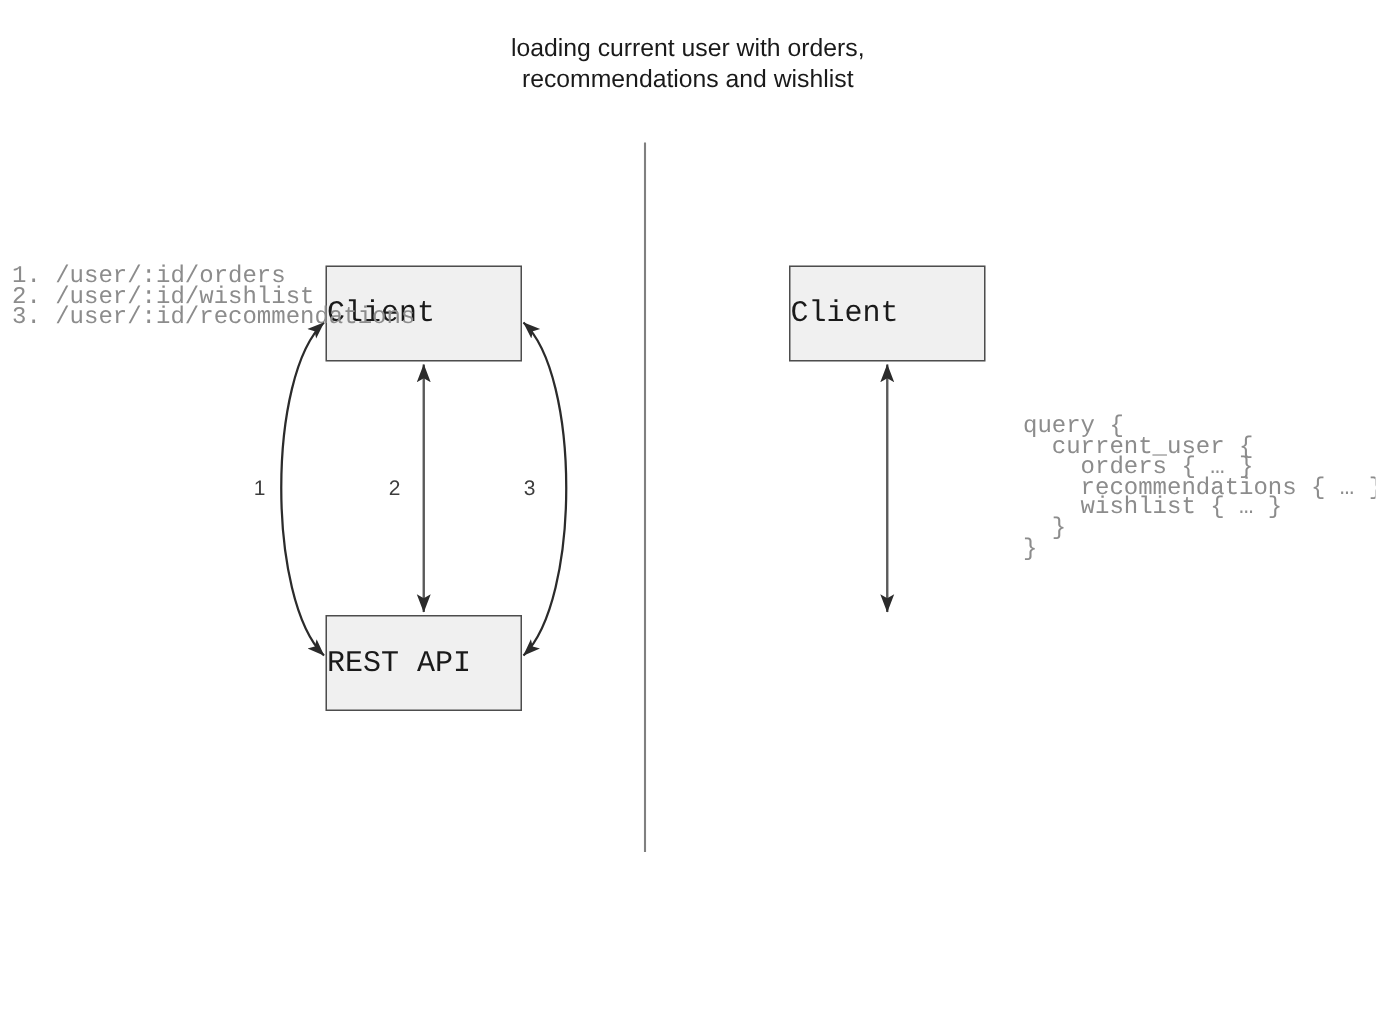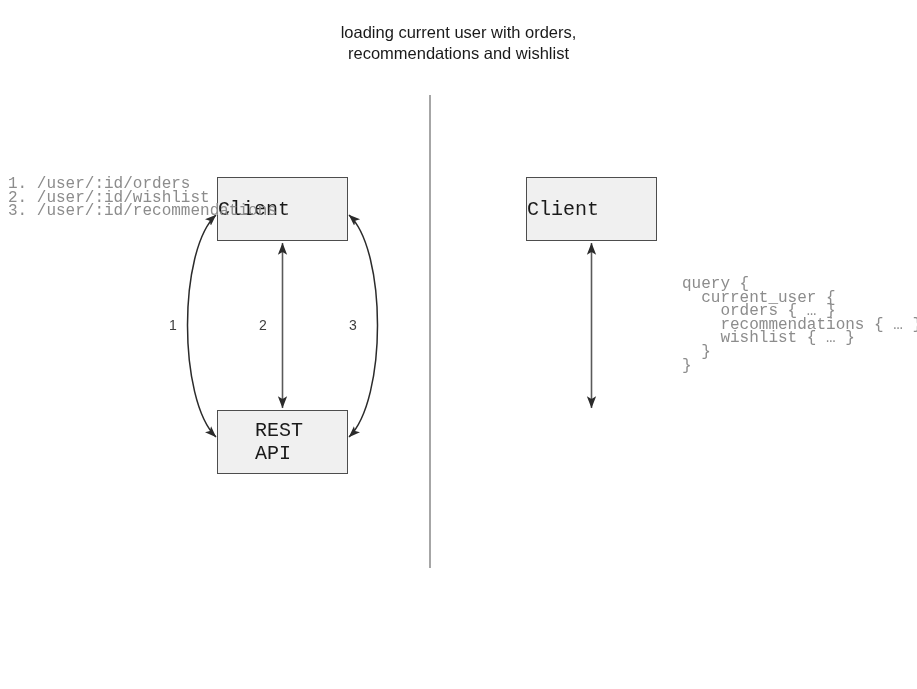--- a/index.html
+++ b/index.html
@@ -52,21 +52,21 @@
     border: 1.3px solid #4d4d4d;
     display: flex;
     align-items: center;
     justify-content: flex-start;
     font-family: Liberation Mono, monospace;
     font-size: 20px;
     color: #1a1a1a;
     z-index: 3;
   }
   #node-client-rest  { left: 217px; top: 177px; }
-  #node-rest-api     { left: 217px; top: 410px; padding-left: 37px; }
+  #node-rest-api     { left: 217px; top: 410px; }
   #node-client-gql   { left: 526px; top: 177px; }
   #node-graphql-api  { left: 526px; top: 410px; }
 
   
   .edge-label {
     position: absolute;
     font-family: "Liberation Sans", sans-serif;
     font-size: 14px;
     color: #3d3d3d;
     z-index: 4;

